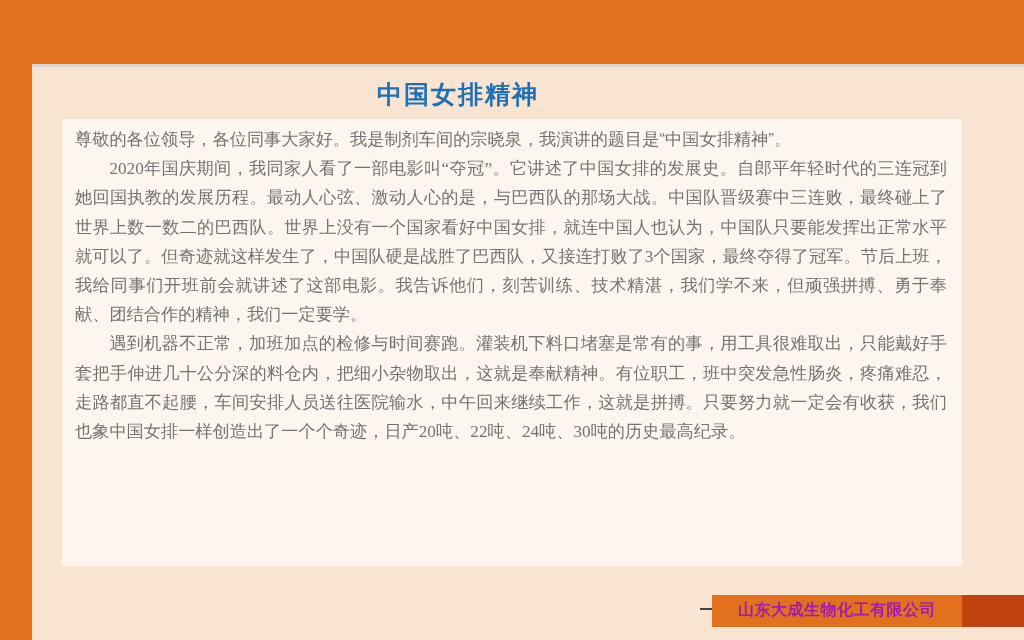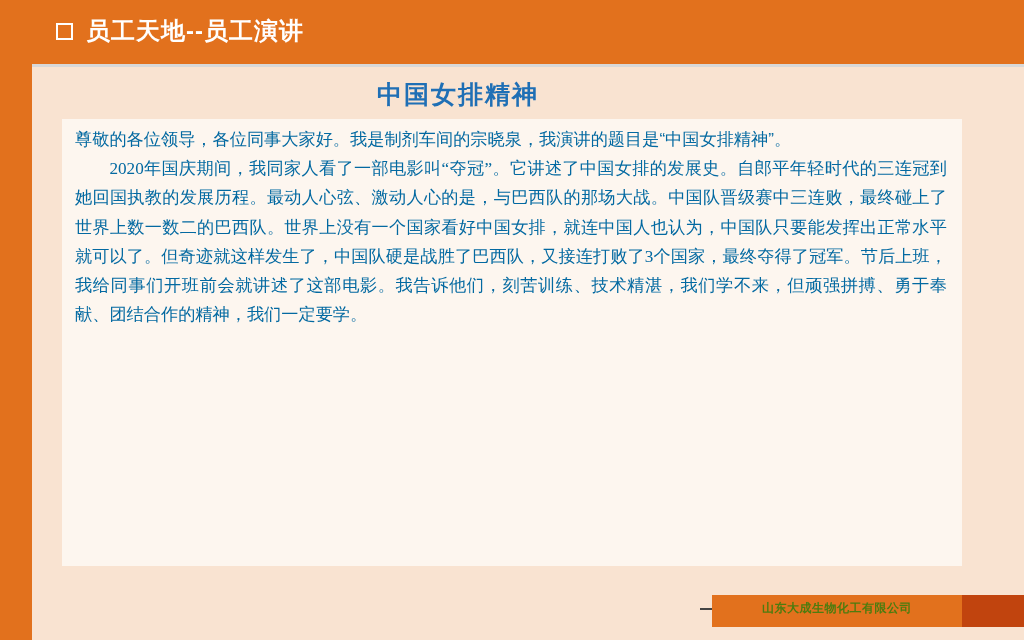--- a/index.html
+++ b/index.html
@@ -88,21 +88,21 @@
     top: 119px;
     width: 900px;
     height: 447px;
     background: #fdf6ef;
   }
   .body-text {
     position: absolute;
     left: 13px;
     top: 6px;
     width: 872px;
-    color: #0369a1;
+    color: #737373;
     font-size: 17.2px;
     line-height: 29.2px;
     text-align: justify;
     text-justify: inter-ideograph;
   }
   .body-text p {
     margin: 0;
   }
   .indent {
     text-indent: 2em;
@@ -124,22 +124,22 @@
     width: 250px;
     height: 32px;
     background: #e2711d;
   }
   .footer-text {
     position: absolute;
     left: 712px;
     top: 600px;
     width: 250px;
     text-align: center;
-    color: #4d7c0f;
-    font-size: 12px;
+    color: #a21caf;
+    font-size: 16px;
     font-weight: bold;
     letter-spacing: 0.5px;
   }
   .footer-right-block {
     position: absolute;
     left: 962px;
     top: 595px;
     width: 62px;
     height: 32px;
     background: #c1440e;
@@ -147,32 +147,29 @@
 </style>
 </head>
 <body>
 
 <div class="slide">
 
   <div class="left-bar"></div>
 
   <div class="header-bar">
   </div>
-  <div class="header-inner">
-    <span class="header-marker"></span>
-    <span class="header-title">员工天地--员工演讲</span>
-  </div>
   <div class="header-rule"></div>
 
   <div class="slide-title">中国女排精神</div>
 
   <div class="body-card">
     <div class="body-text">
       <p>尊敬的各位领导，各位同事大家好。我是制剂车间的宗晓泉，我演讲的题目是“中国女排精神”。</p>
       <p class="indent">2020年国庆期间，我同家人看了一部电影叫“夺冠”。它讲述了中国女排的发展史。自郎平年轻时代的三连冠到她回国执教的发展历程。最动人心弦、激动人心的是，与巴西队的那场大战。中国队晋级赛中三连败，最终碰上了世界上数一数二的巴西队。世界上没有一个国家看好中国女排，就连中国人也认为，中国队只要能发挥出正常水平就可以了。但奇迹就这样发生了，中国队硬是战胜了巴西队，又接连打败了3个国家，最终夺得了冠军。节后上班，我给同事们开班前会就讲述了这部电影。我告诉他们，刻苦训练、技术精湛，我们学不来，但顽强拼搏、勇于奉献、团结合作的精神，我们一定要学。</p>
+      <p class="indent">遇到机器不正常，加班加点的检修与时间赛跑。灌装机下料口堵塞是常有的事，用工具很难取出，只能戴好手套把手伸进几十公分深的料仓内，把细小杂物取出，这就是奉献精神。有位职工，班中突发急性肠炎，疼痛难忍，走路都直不起腰，车间安排人员送往医院输水，中午回来继续工作，这就是拼搏。只要努力就一定会有收获，我们也象中国女排一样创造出了一个个奇迹，日产20吨、22吨、24吨、30吨的历史最高纪录。</p>
     </div>
   </div>
 
   <div class="footer-rule"></div>
   <div class="footer-band"></div>
   <div class="footer-text">山东大成生物化工有限公司</div>
   <div class="footer-right-block"></div>
 
 </div>
 

